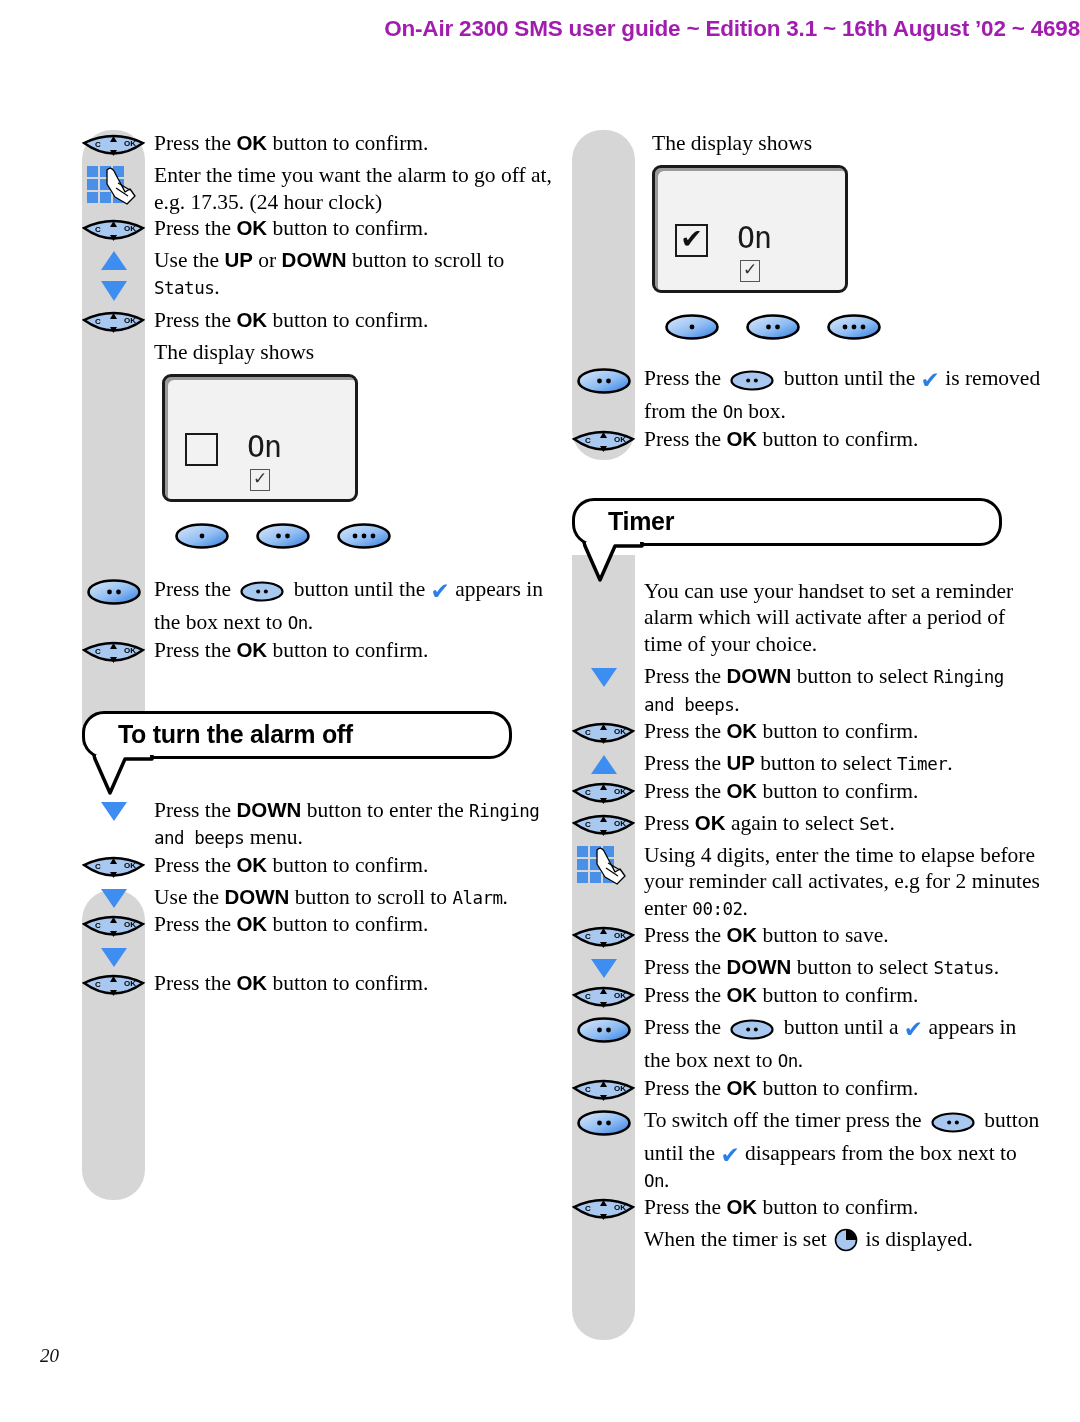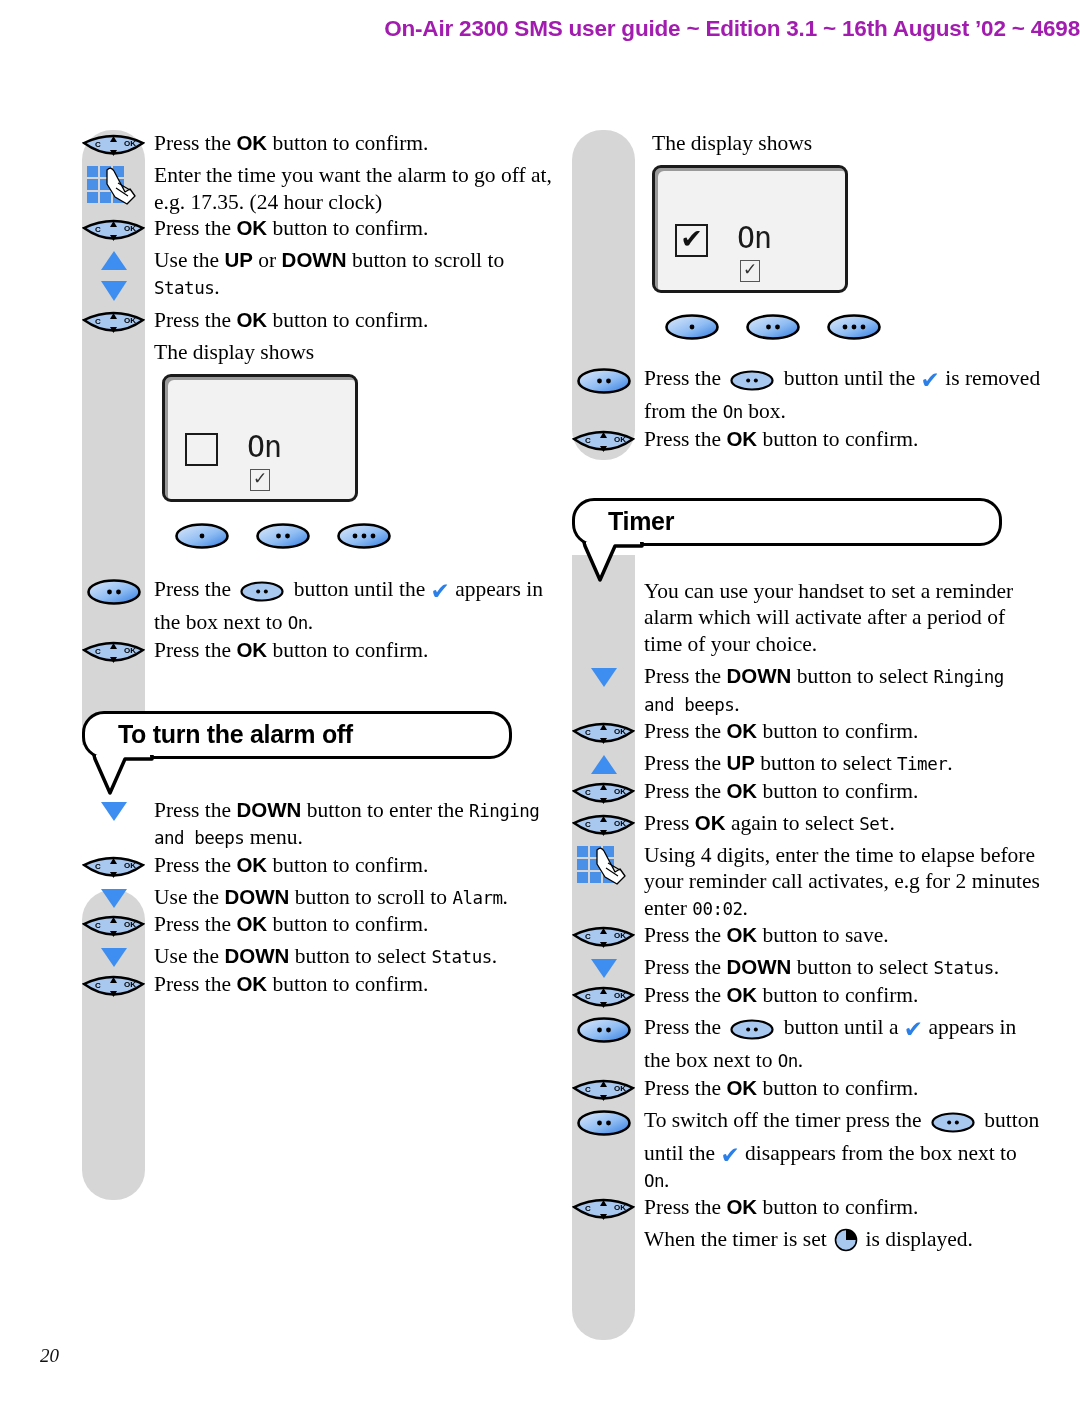--- a/index.html
+++ b/index.html
@@ -431,21 +431,20 @@
         <div class="step-text">Press the <b>OK</b> button to confirm.</div>
       </div>
       <div class="step">
         <div class="step-icon">
           <span>
             <svg class="tri" width="28" height="25" viewBox="0 0 28 25">
               <path d="M14 22 L27 3 L1 3 Z" fill="#3d8ef0"></path>
             </svg>
           </span>
         </div>
-        <div class="step-text">Use the <b>DOWN</b> button to select <span class="lcdfont">Status</span>.</div>
       </div>
       <div class="step">
         <div class="step-icon">
           <span class="navkey">
             <svg width="63" height="30" viewBox="0 0 63 30">
               <path d="M2 11 Q31.5 -3 61 11 Q31.5 32 2 11 Z" fill="#a8c8f0" stroke="#000" stroke-width="2.4"></path>
               <text x="13" y="15" font-family="Liberation Sans, sans-serif" font-size="8" font-weight="bold" fill="#000">C</text>
               <text x="42" y="14" font-family="Liberation Sans, sans-serif" font-size="8" font-weight="bold" fill="#000">OK</text>
               <path d="M31.5 4 L35 10 L28 10 Z" fill="#000"></path>
               <path d="M31.5 24 L35 18 L28 18 Z" fill="#000"></path>

